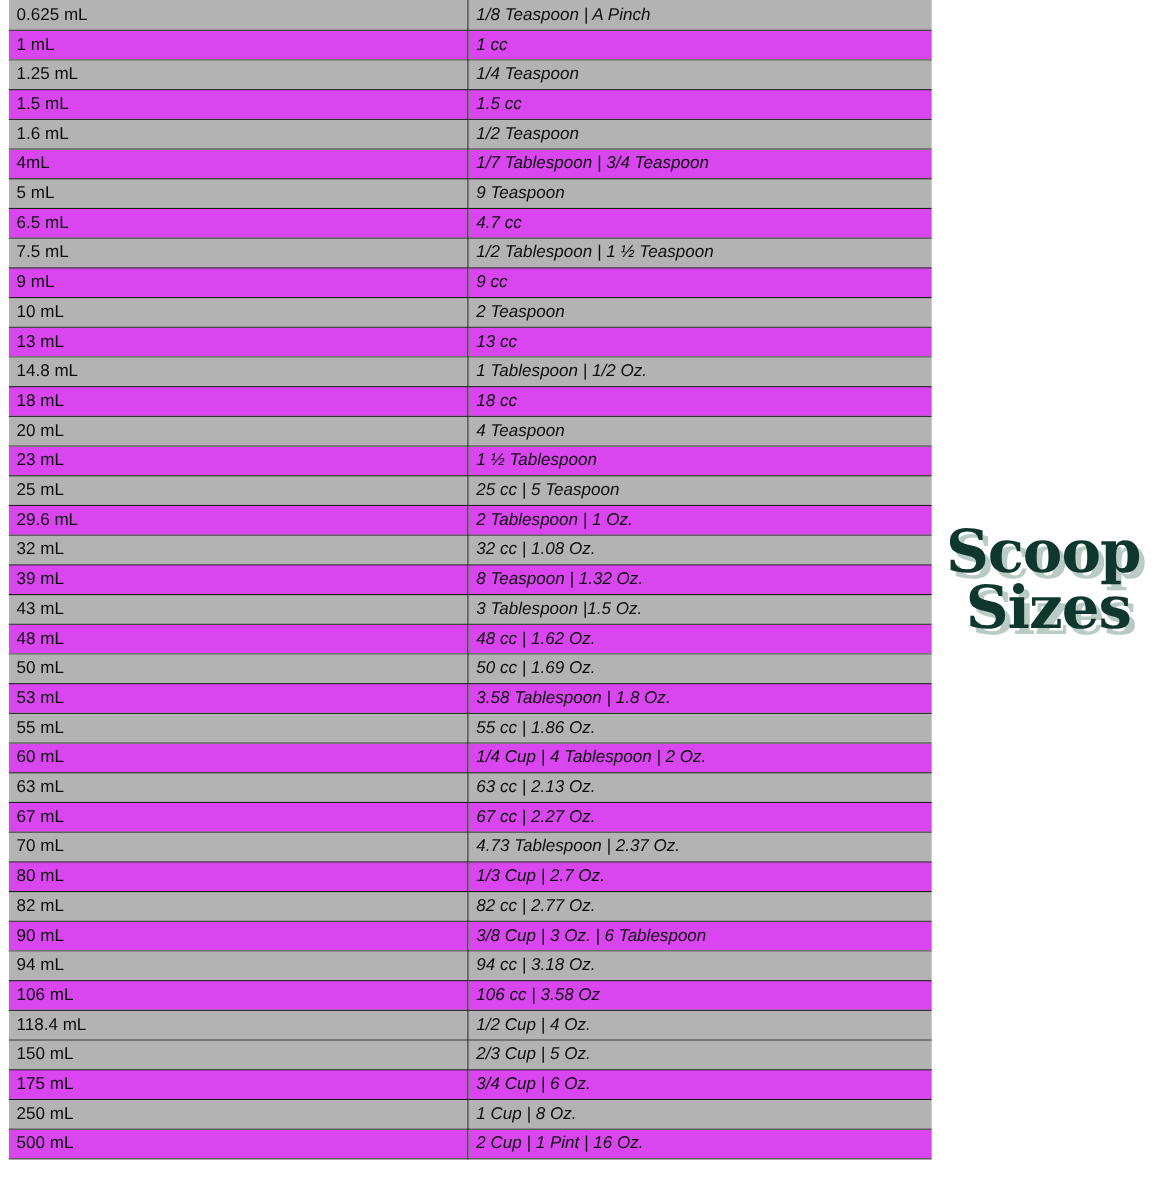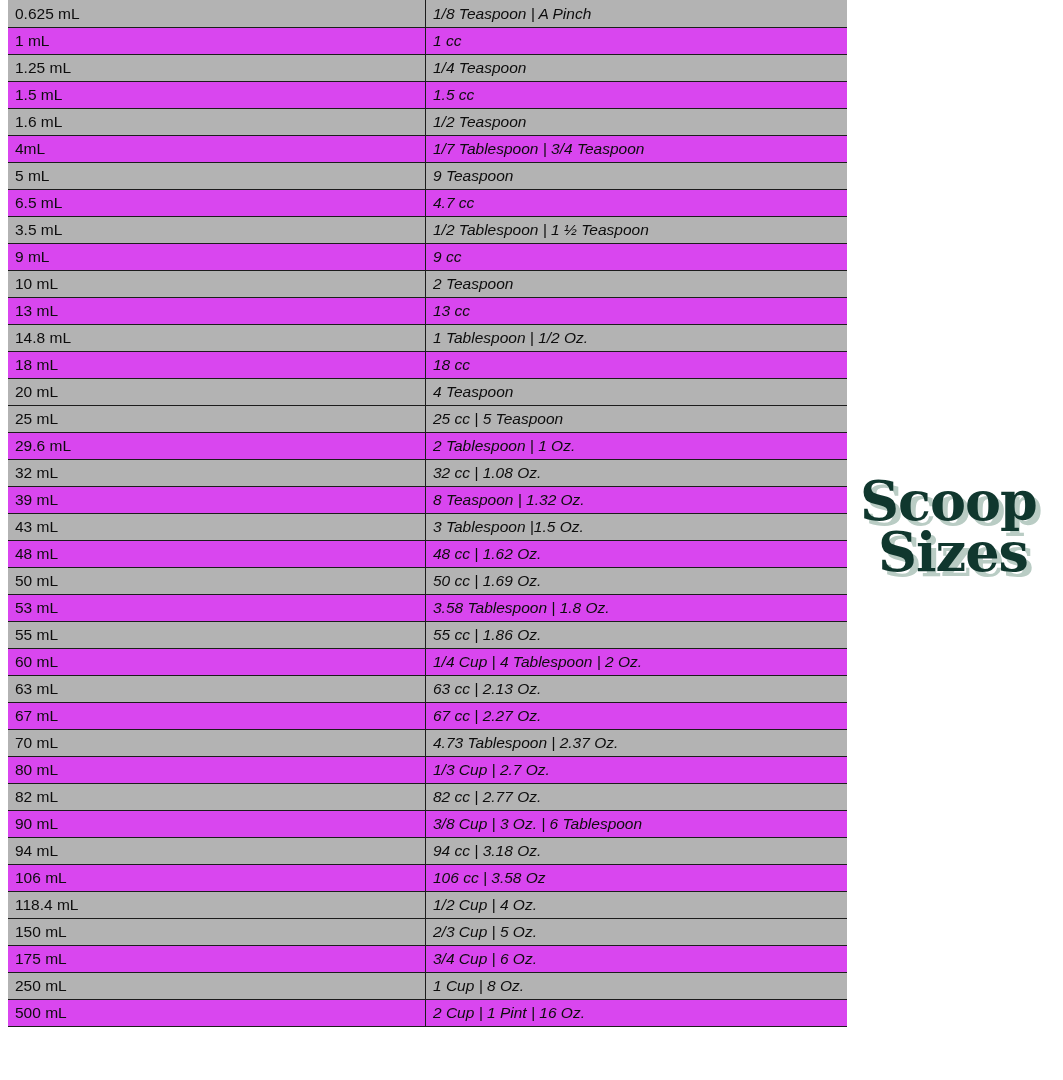--- a/index.html
+++ b/index.html
@@ -115,21 +115,21 @@
       </tr>
       <tr class="shaded">
         <td class="col-ml">5 mL</td>
         <td class="col-eq">9 Teaspoon</td>
       </tr>
       <tr class="plain">
         <td class="col-ml">6.5 mL</td>
         <td class="col-eq">4.7 cc</td>
       </tr>
       <tr class="shaded">
-        <td class="col-ml">3.5 mL</td>
+        <td class="col-ml">7.5 mL</td>
         <td class="col-eq">1/2 Tablespoon | 1 ½ Teaspoon</td>
       </tr>
       <tr class="plain">
         <td class="col-ml">9 mL</td>
         <td class="col-eq">9 cc</td>
       </tr>
       <tr class="shaded">
         <td class="col-ml">10 mL</td>
         <td class="col-eq">2 Teaspoon</td>
       </tr>
@@ -141,20 +141,24 @@
         <td class="col-ml">14.8 mL</td>
         <td class="col-eq">1 Tablespoon | 1/2 Oz.</td>
       </tr>
       <tr class="plain">
         <td class="col-ml">18 mL</td>
         <td class="col-eq">18 cc</td>
       </tr>
       <tr class="shaded">
         <td class="col-ml">20 mL</td>
         <td class="col-eq">4 Teaspoon</td>
+      </tr>
+      <tr class="plain">
+        <td class="col-ml">23 mL</td>
+        <td class="col-eq">1 ½ Tablespoon</td>
       </tr>
       <tr class="shaded">
         <td class="col-ml">25 mL</td>
         <td class="col-eq">25 cc | 5 Teaspoon</td>
       </tr>
       <tr class="plain">
         <td class="col-ml">29.6 mL</td>
         <td class="col-eq">2 Tablespoon | 1 Oz.</td>
       </tr>
       <tr class="shaded">

